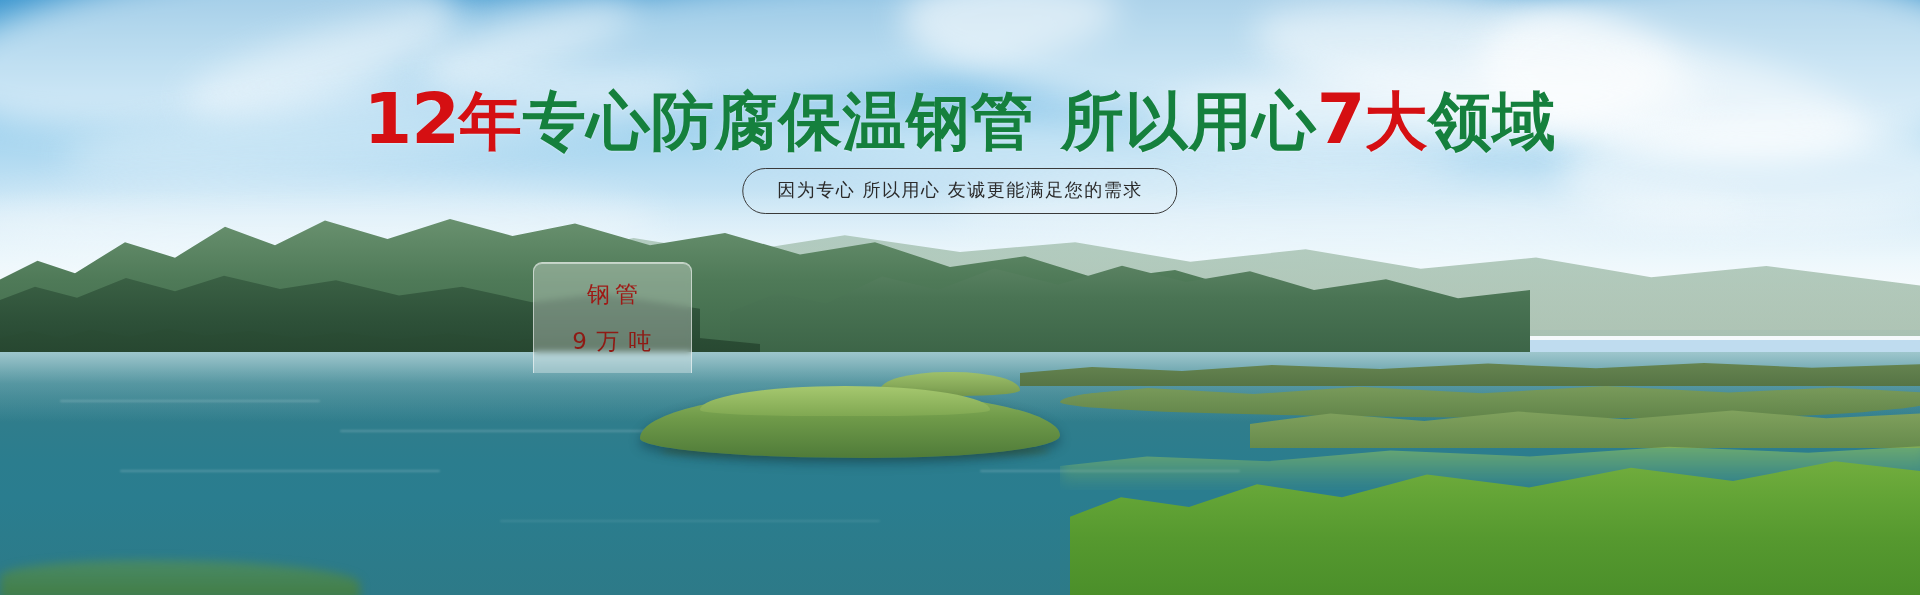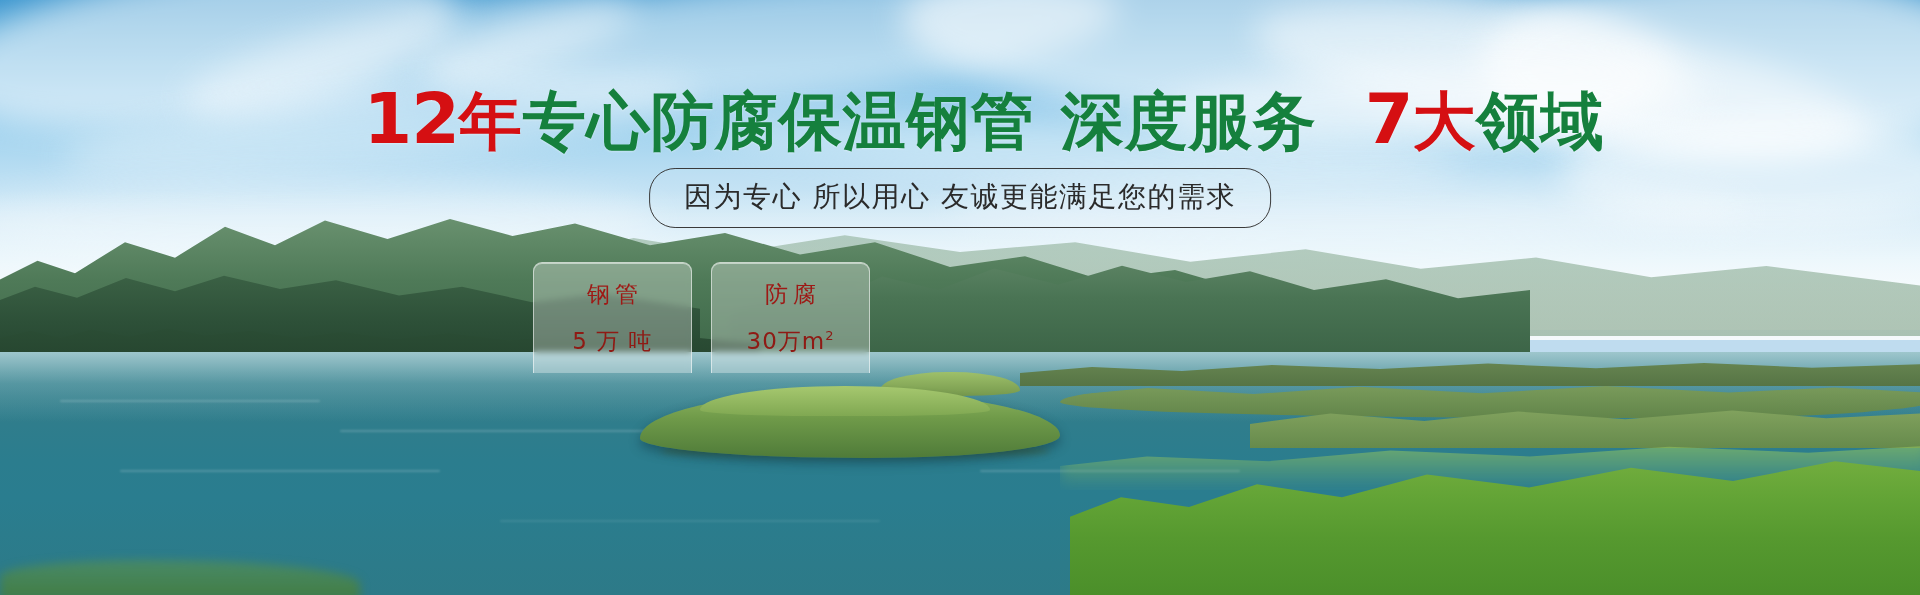--- a/index.html
+++ b/index.html
@@ -176,42 +176,42 @@
     text-align:center;
     font-size:63px;
     font-weight:bold;
     letter-spacing:1px;
     line-height:1;
     white-space:nowrap;
     font-family:"DejaVu Sans","Liberation Sans",sans-serif;
   }
   .hl-dark{color:#15803d;text-shadow:0 1px 2px rgba(255,255,255,.35);}
   .hl-red{color:#d50f12;text-shadow:0 1px 2px rgba(255,255,255,.35);}
-  .hl-num{font-size:70px;letter-spacing:-1px;margin-left:48px;}
+  .hl-num{font-size:70px;letter-spacing:-1px;}
   .hl-gap{display:inline-block;width:26px;}
 
   .subpill{
     position:absolute;left:50%;top:168px;transform:translateX(-50%);
     border:1.6px solid #3a3a3a;
     border-radius:26px;
     padding:9px 34px 11px 34px;
     color:#2b2b2b;
-    font-size:28px;
+    font-size:18px;
     letter-spacing:1.5px;
     white-space:nowrap;
     background:rgba(255,255,255,.06);
     font-family:"DejaVu Sans","Liberation Sans",sans-serif;
     font-weight:500;
   }
 
   
   .cards{
     position:absolute;left:533px;top:262px;
     display:flex;
-    gap:19px;
+    gap:7px;
   }
   .card{
     width:157px;height:110px;
     border-radius:9px 9px 0 0;
     background:rgba(255,255,255,.30);
     border:1px solid rgba(255,255,255,.55);
     border-bottom:none;
     backdrop-filter:blur(3px);
     display:flex;flex-direction:column;
     align-items:center;justify-content:center;
@@ -279,37 +279,31 @@
   <div class="islet"></div>
   <div class="island-edge"></div>
   <div class="island"></div>
   <div class="island-top"></div>
 
   <div class="grass-blur"></div>
   <div class="grass"></div>
   <div class="grass-l"></div>
 
   <div class="headline">
-    <span class="hl-red hl-num">12</span><span class="hl-red">年</span><span class="hl-dark">专心防腐保温钢管</span><span class="hl-gap"></span><span class="hl-dark">深度服务</span><span class="hl-red hl-num">7</span><span class="hl-red">大</span><span class="hl-dark">领域</span>
+    <span class="hl-red hl-num">12</span><span class="hl-red">年</span><span class="hl-dark">专心防腐保温钢管</span><span class="hl-gap"></span><span class="hl-dark">所以用心</span><span class="hl-red hl-num">7</span><span class="hl-red">大</span><span class="hl-dark">领域</span>
   </div>
 
   <div class="subpill">因为专心 所以用心  友诚更能满足您的需求</div>
 
   <div class="cards">
 
     <div class="card">
       <div class="card-title">钢管</div>
       <div class="card-value">
-        <span>5 万 吨</span>
+        <span>9 万 吨</span>
       </div>
     </div>
 
-    <div class="card">
-      <div class="card-title">防腐</div>
-      <div class="card-value">
-        <span>30万m</span><sup>2</sup>
-      </div>
-    </div>
 
 
   </div>
 
 </div>
 
 </body></html>

